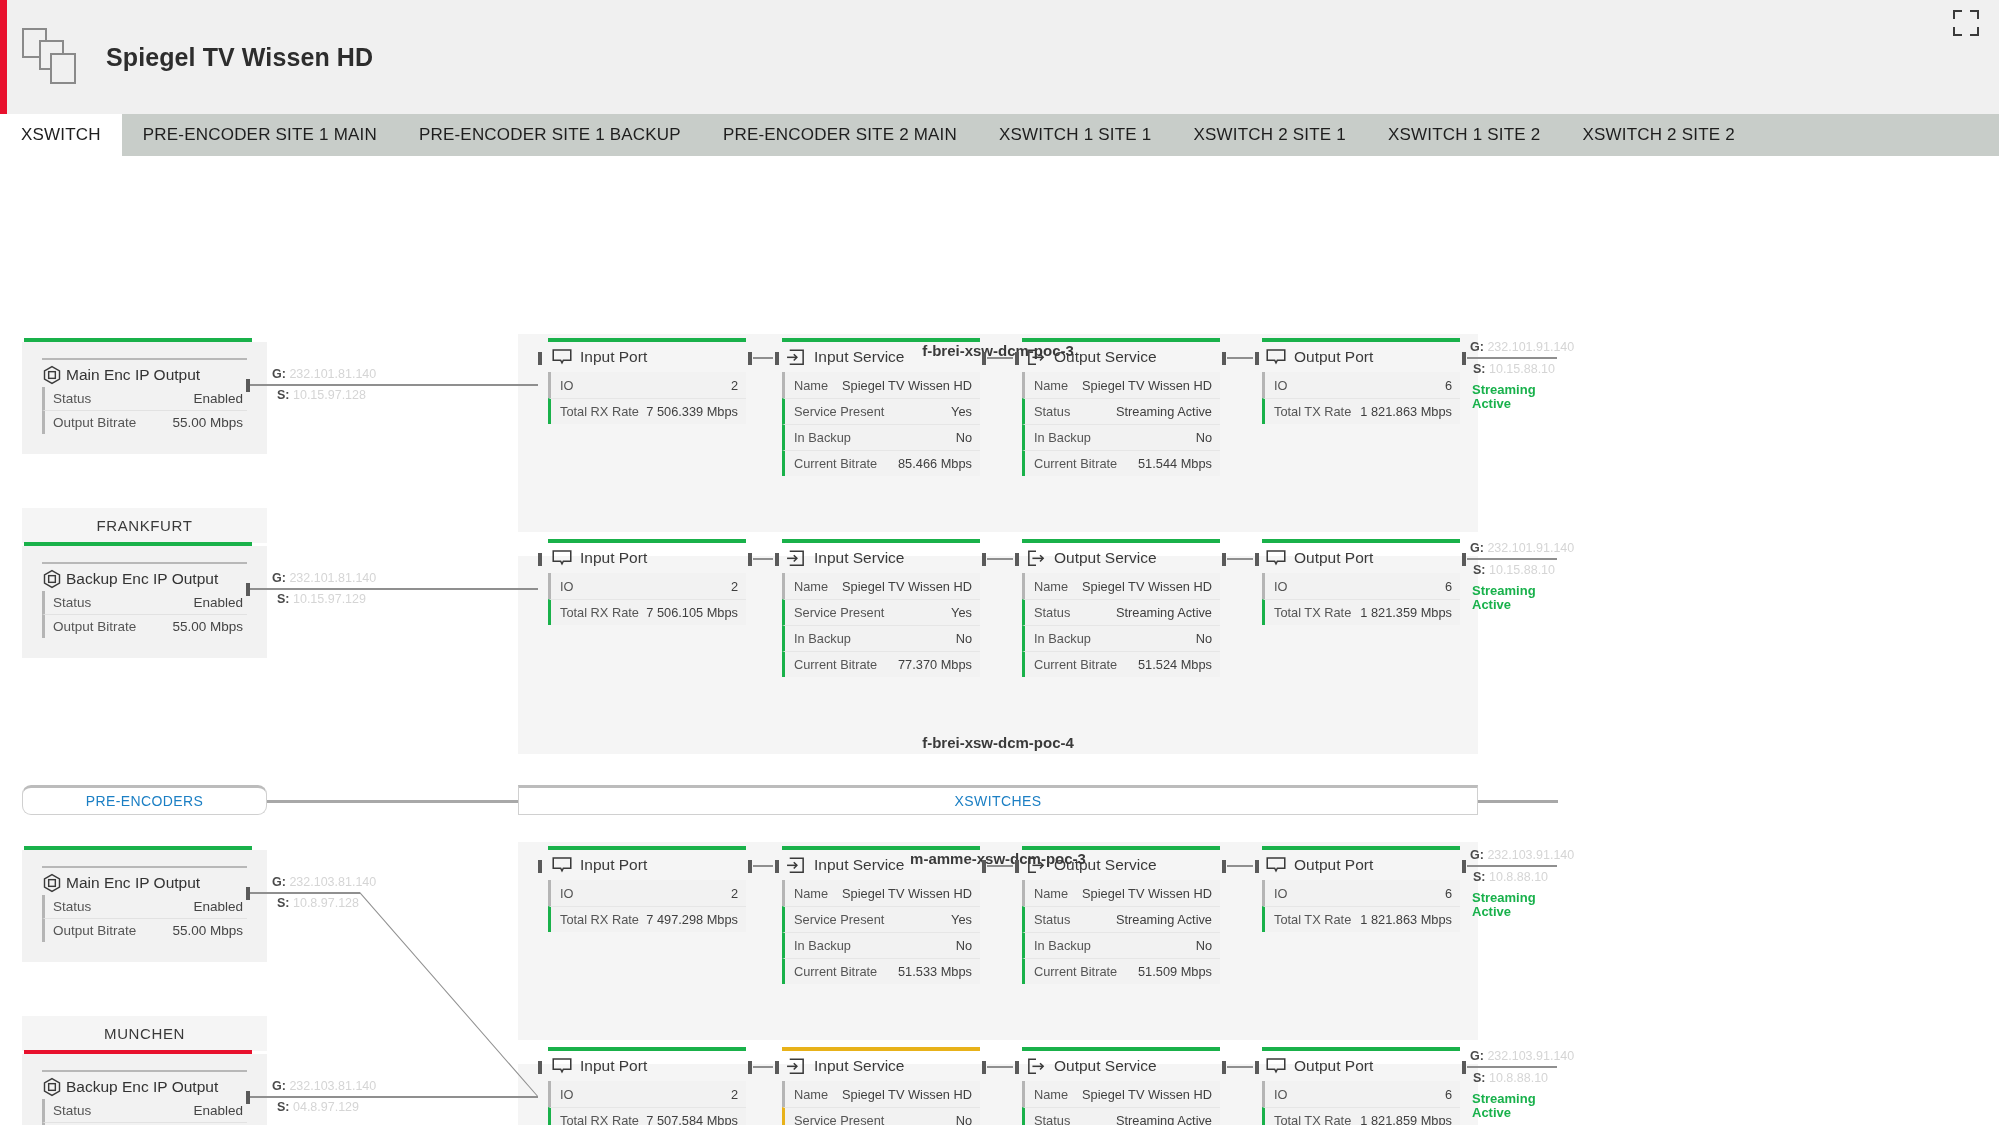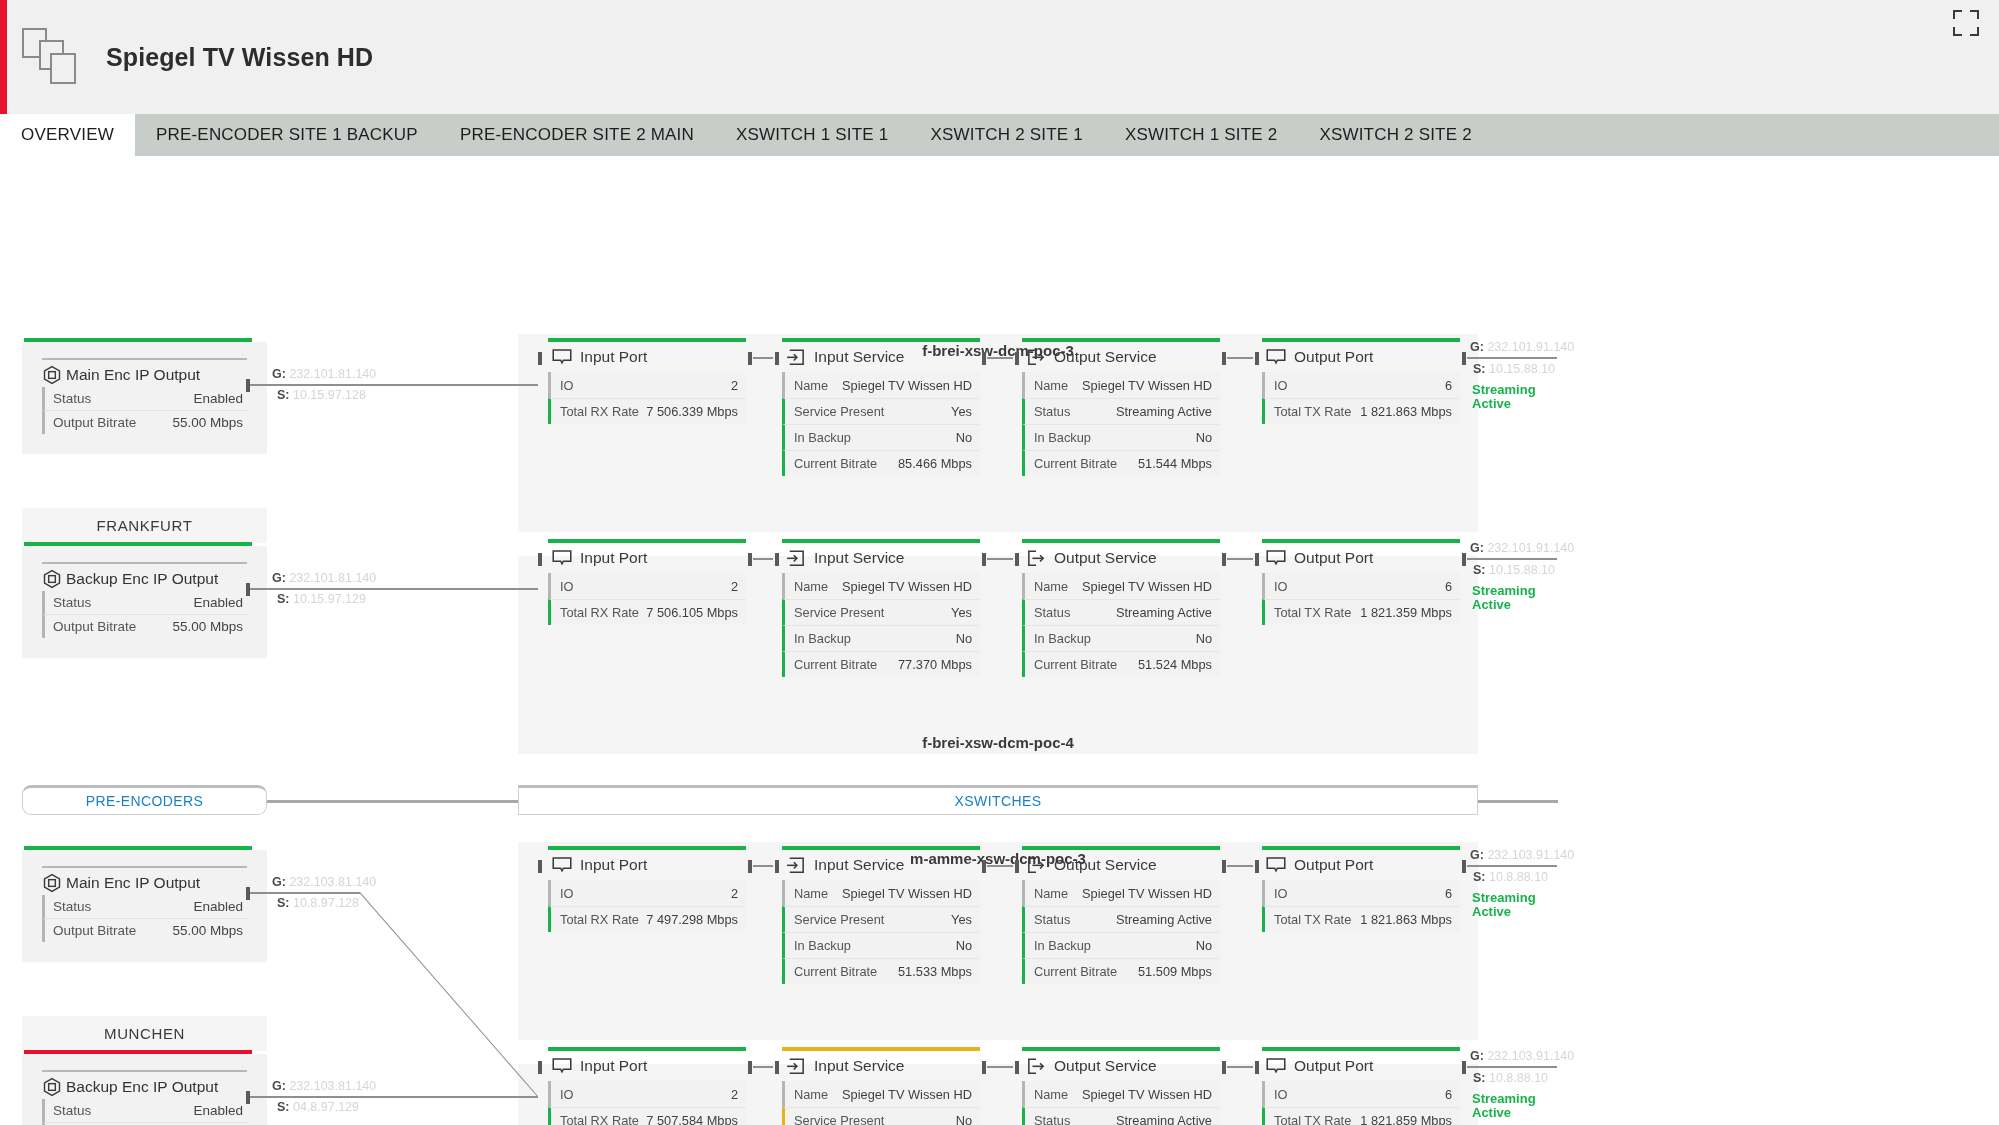--- a/index.html
+++ b/index.html
@@ -192,21 +192,22 @@
   <div class="header-title">Spiegel TV Wissen HD</div>
   <div class="expand-icon">
     <span class="c1"></span>
       <span class="c2"></span>
       <span class="c3"></span>
       <span class="c4"></span>
   </div>
 </div>
 
 <div class="tabbar" id="tabbar">
-    <div class="tab active">OVERVIEW</div>
+    <div class="tab active">XSWITCH</div>
+    <div class="tab">PRE-ENCODER SITE 1 MAIN</div>
     <div class="tab">PRE-ENCODER SITE 1 BACKUP</div>
     <div class="tab">PRE-ENCODER SITE 2 MAIN</div>
     <div class="tab">XSWITCH 1 SITE 1</div>
     <div class="tab">XSWITCH 2 SITE 1</div>
     <div class="tab">XSWITCH 1 SITE 2</div>
     <div class="tab">XSWITCH 2 SITE 2</div>
   </div>
 
 <div class="canvas" id="canvas">
 

